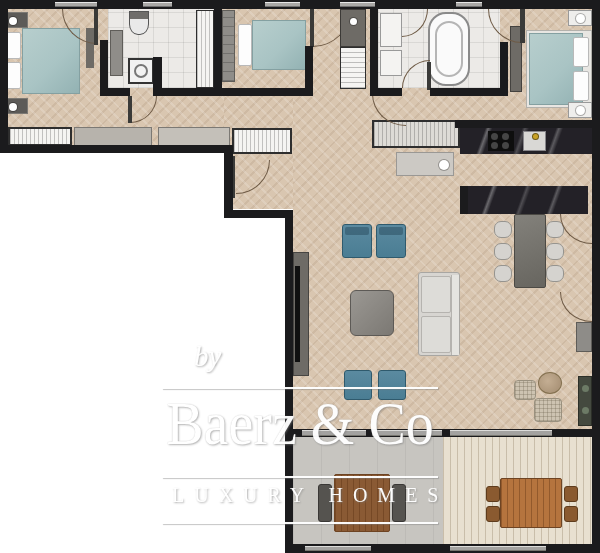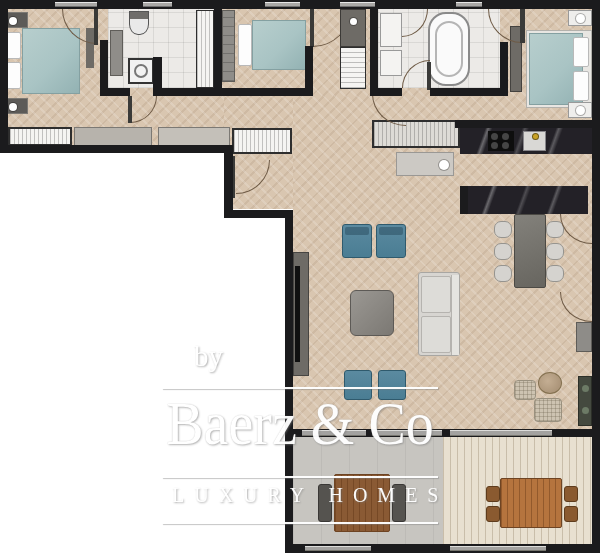--- a/index.html
+++ b/index.html
@@ -43,21 +43,21 @@
     border:1px solid #6e4423;border-radius:2px;}
   .wicker{background-color:#cdc3b1;border:1px solid #9a917f;border-radius:4px;
     background-image:repeating-linear-gradient(0deg, rgba(90,80,60,.25) 0 1px, transparent 1px 4px),
                      repeating-linear-gradient(90deg, rgba(90,80,60,.25) 0 1px, transparent 1px 4px);}
   
   #wm{position:absolute;left:162px;top:340px;width:276px;height:196px;z-index:50;
       color:var(--watermark_text,#ffffff);opacity:.97;pointer-events:none;}
   .wm-line{position:absolute;left:0;width:276px;height:2px;background:var(--watermark_text,#ffffff);
       box-shadow:1px 1px 1px rgba(125,125,125,.45);}
   .wm-by{position:absolute;left:32px;top:0px;font-size:29px;
-      text-shadow:1px 1px 2px rgba(120,120,120,.6);}
+      text-shadow:1px 1px 2px rgba(120,120,120,.6);font-style:italic;}
   .wm-brand{position:absolute;left:0;top:50px;width:276px;text-align:center;font-size:56px;line-height:62px;
       transform:scaleY(1.08);transform-origin:top;
       text-shadow:1px 1px 2px rgba(120,120,120,.55), 0 0 1px rgba(150,150,150,.5);white-space:nowrap;}
   .wm-tag{position:absolute;left:0;top:144px;width:276px;text-align:center;font-size:20px;
       letter-spacing:10px;text-indent:10px;
       text-shadow:1px 1px 2px rgba(120,120,120,.6);white-space:nowrap;}
 </style>
 </head>
 <body>
 

